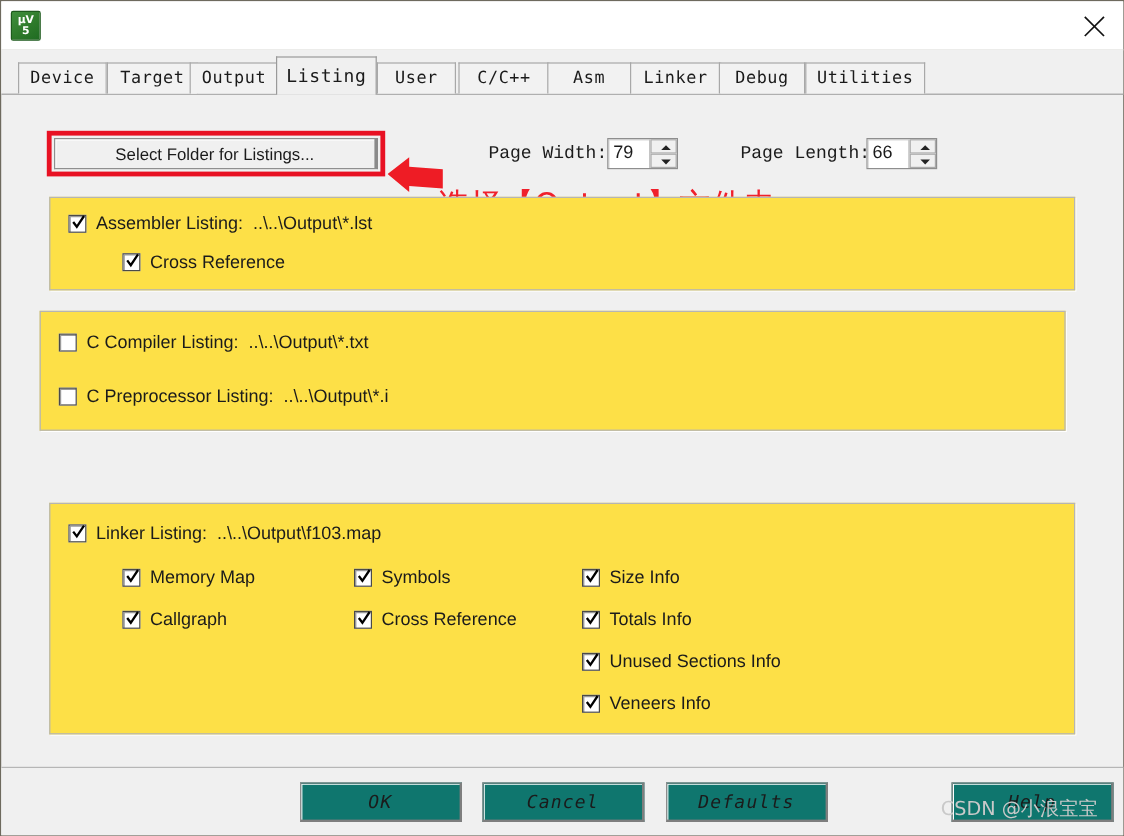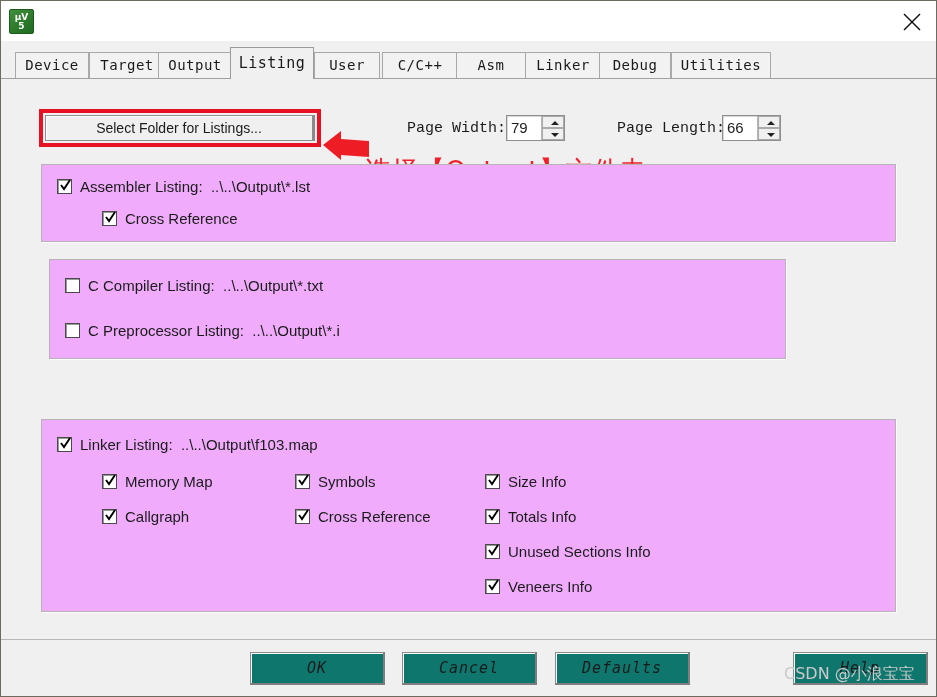--- a/index.html
+++ b/index.html
@@ -175,21 +175,21 @@
     border-right: 4px solid transparent;
   }
   .spin-btn.up .arw { border-bottom: 4px solid #222; }
   .spin-btn.down .arw { border-top: 4px solid #222; }
 
   
   .groupbox {
     position: absolute;
     box-sizing: border-box;
     border: 1px solid #b5b5b5;
-    background: #f0abfc;
+    background: #fde047;
     box-shadow: 1px 1px 0 #ffffff;
   }
 
   
   .cbrow {
     position: absolute;
     height: 20px;
     white-space: nowrap;
     cursor: default;
   }
@@ -353,21 +353,21 @@
     <div class="cbrow" style="left:60px; top:44px;">
       <span class="cbox">
         <svg class="tick" viewBox="0 0 11 14" aria-hidden="true">
             <polyline points="1,7 4,11 10,2" fill="none" stroke="#000" stroke-width="1.9"></polyline>
           </svg>
       </span>
       <span class="cblabel">Cross Reference</span>
     </div>
   </div>
 
-  <div class="groupbox" style="left:48px; top:258px; width:737px; height:100px;">
+  <div class="groupbox" style="left:32px; top:258px; width:855px; height:100px;">
     <div class="cbrow" style="left:15px; top:16px;">
       <span class="cbox"></span>
       <span class="cblabel">
         <span>C Compiler Listing:</span>&nbsp;
         <span class="cbpath">..\..\Output\*.txt</span>
       </span>
     </div>
     <div class="cbrow" style="left:15px; top:61px;">
       <span class="cbox"></span>
       <span class="cblabel">

